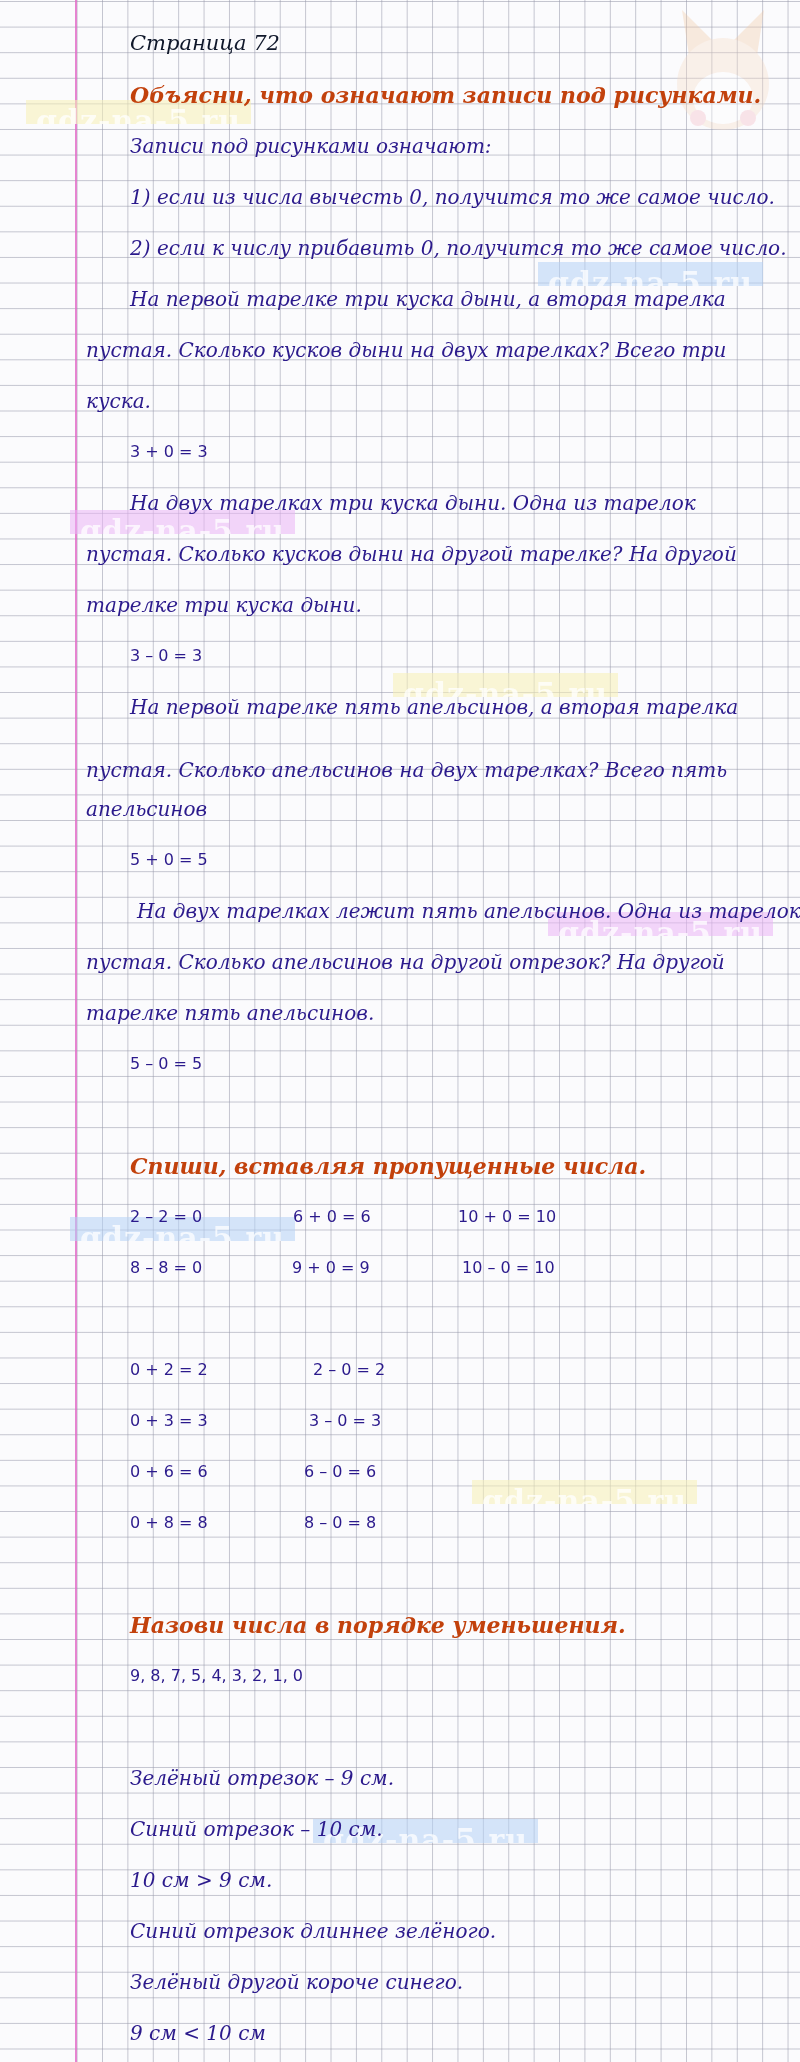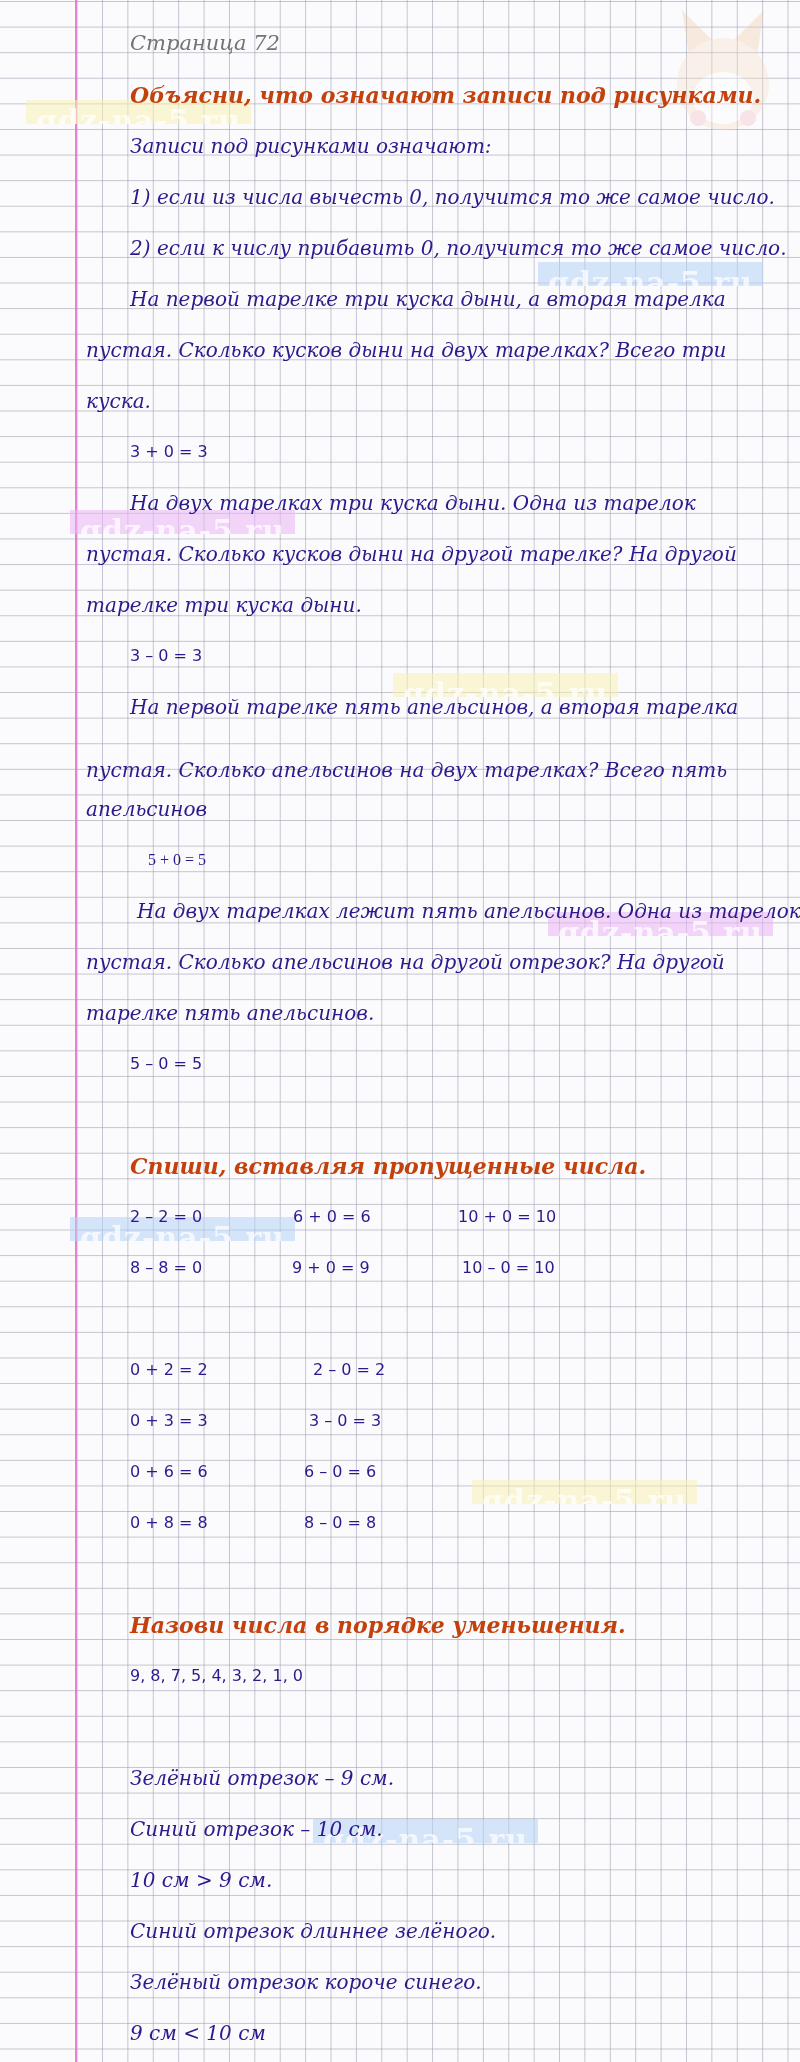--- a/index.html
+++ b/index.html
@@ -71,21 +71,21 @@
     .line {
       position: absolute;
       white-space: nowrap;
       font-family: "DejaVu Serif", serif;
       font-style: italic;
       font-size: 20px;
       color: #2b1a8c;
       line-height: 26px;
     }
     .title {
-      color: #737373;
+      color: #0f172a;
       font-size: 21px;
     }
     .heading {
       color: #c2410c;
       font-weight: bold;
       font-size: 22px;
     }
     .eq {
       font-family: "DejaVu Sans", sans-serif;
       font-style: normal;
@@ -133,21 +133,21 @@
   <div class="line eq" style="left:130px; top:439px;">3 + 0 = 3</div>
 
   <div class="line" style="left:130px; top:490px;">На двух тарелках три куска дыни. Одна из тарелок</div>
   <div class="line" style="left:86px; top:541px;">пустая. Сколько кусков дыни на другой тарелке? На другой</div>
   <div class="line" style="left:86px; top:592px;">тарелке три куска дыни.</div>
   <div class="line eq" style="left:130px; top:643px;">3 – 0 = 3</div>
 
   <div class="line" style="left:130px; top:694px;">На первой тарелке пять апельсинов, а вторая тарелка</div>
   <div class="line" style="left:86px; top:745px;margin-top:12px;">пустая. Сколько апельсинов на двух тарелках? Всего пять</div>
   <div class="line" style="left:86px; top:796px;">апельсинов</div>
-  <div class="line eq" style="left:148px; top:847px;font-family:Liberation Serif, serif;">5 + 0 = 5</div>
+  <div class="line eq" style="left:130px; top:847px;">5 + 0 = 5</div>
 
   <div class="line" style="left:137px; top:898px;text-align:center;">На двух тарелках лежит пять апельсинов. Одна из тарелок</div>
   <div class="line" style="left:86px; top:949px;">пустая. Сколько апельсинов на другой отрезок? На другой</div>
   <div class="line" style="left:86px; top:1000px;">тарелке пять апельсинов.</div>
   <div class="line eq" style="left:130px; top:1051px;">5 – 0 = 5</div>
 
   <div class="line heading" style="left:130px; top:1153px;">Спиши, вставляя пропущенные числа.</div>
 
   <div class="line eq" style="left:130px; top:1204px;">2 – 2 = 0</div>
   <div class="line eq" style="left:293px; top:1204px;">6 + 0 = 6</div>
@@ -165,15 +165,15 @@
   <div class="line eq" style="left:130px; top:1510px;">0 + 8 = 8</div>
   <div class="line eq" style="left:304px; top:1510px;">8 – 0 = 8</div>
 
   <div class="line heading" style="left:130px; top:1612px;">Назови числа в порядке уменьшения.</div>
   <div class="line eq" style="left:130px; top:1663px;">9, 8, 7, 5, 4, 3, 2, 1, 0</div>
 
   <div class="line" style="left:130px; top:1765px;">Зелёный отрезок – 9 см.</div>
   <div class="line" style="left:130px; top:1816px;">Синий отрезок – 10 см.</div>
   <div class="line" style="left:130px; top:1867px;">10 см &gt; 9 см.</div>
   <div class="line" style="left:130px; top:1918px;">Синий отрезок длиннее зелёного.</div>
-  <div class="line" style="left:130px; top:1969px;">Зелёный отрезок короче синего.</div>
+  <div class="line" style="left:130px; top:1969px;">Зелёный другой короче синего.</div>
   <div class="line" style="left:130px; top:2020px;">9 см &lt; 10 см</div>
 </div>
 
 </body></html>

